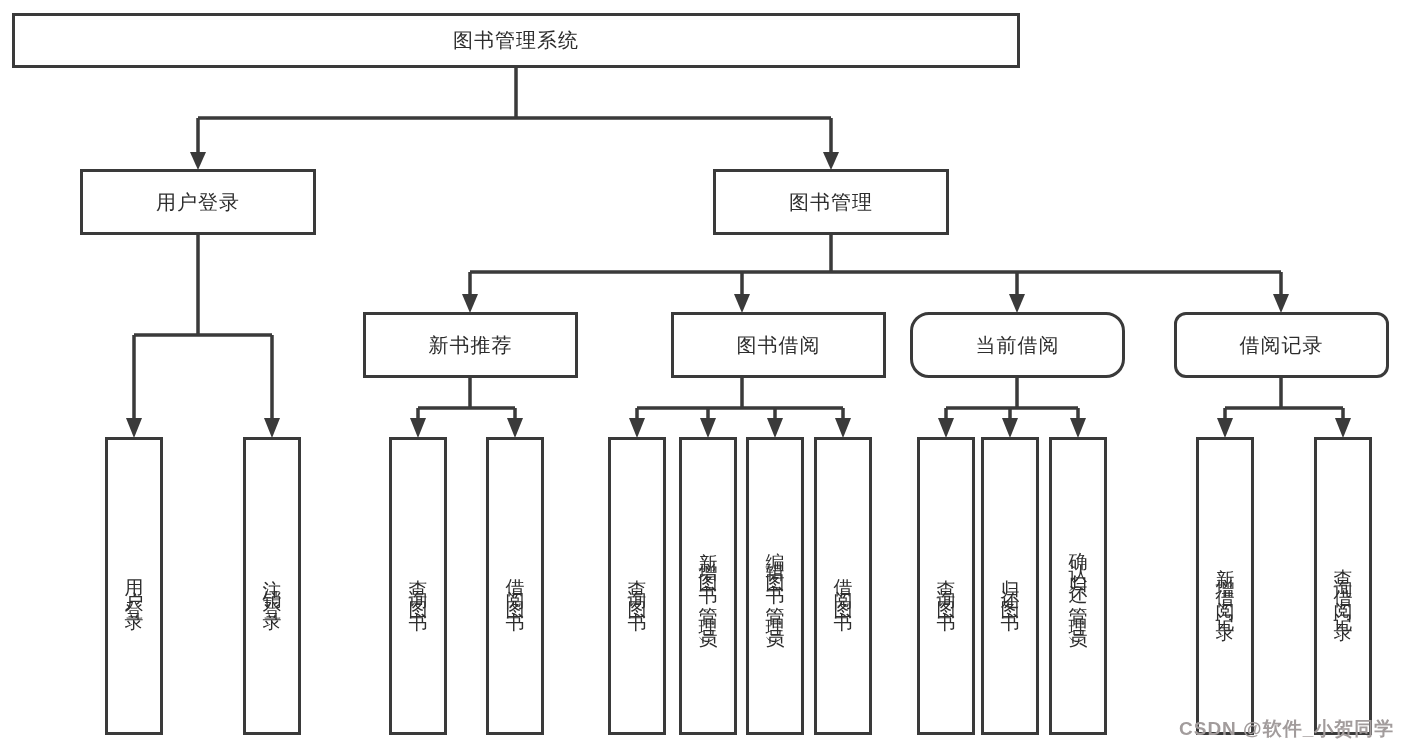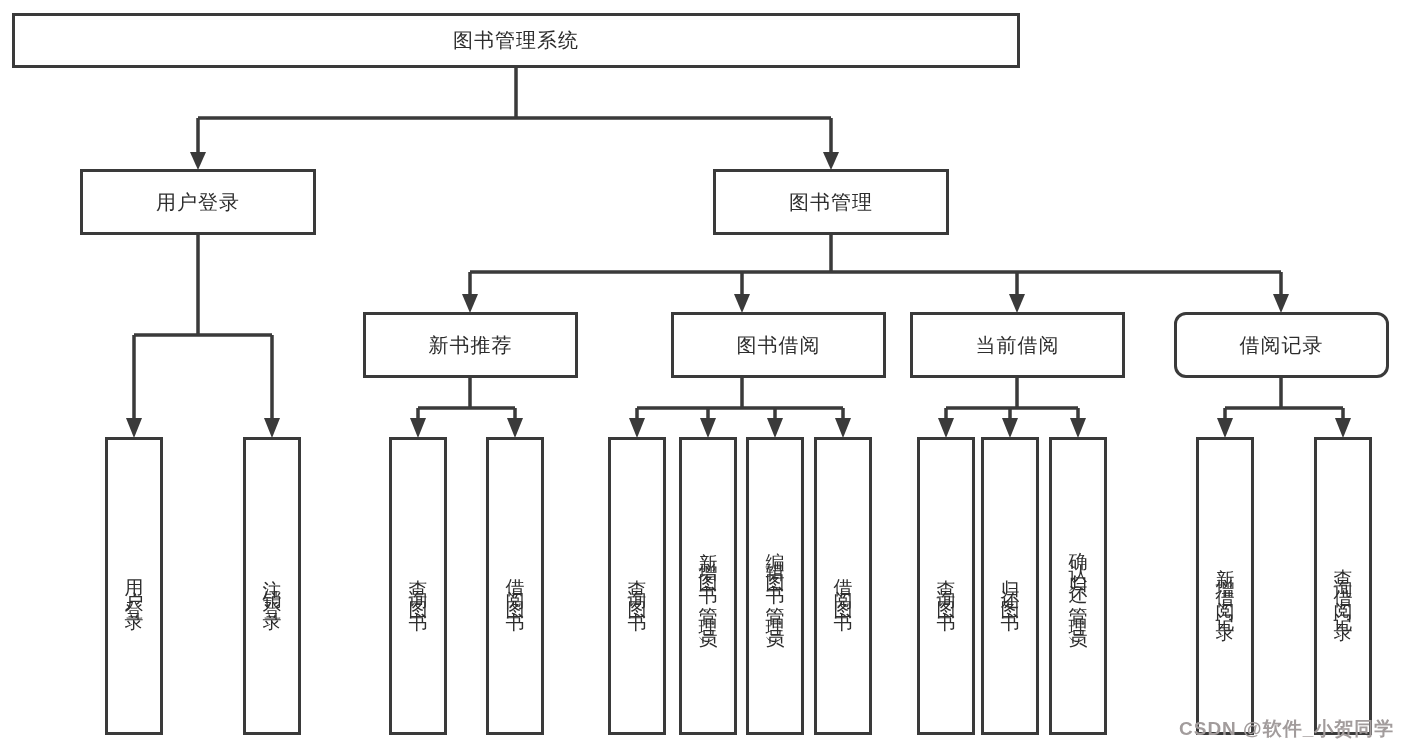--- a/index.html
+++ b/index.html
@@ -113,21 +113,21 @@
   <div class="node" style="left:713px;top:169px;width:236px;height:66px;">
     <span class="lbl">图书管理</span>
   </div>
 
   <div class="node" style="left:363px;top:312px;width:215px;height:66px;">
     <span class="lbl">新书推荐</span>
   </div>
   <div class="node" style="left:635px;top:312px;width:215px;height:66px;margin-left:36px;">
     <span class="lbl">图书借阅</span>
   </div>
-  <div class="node" style="left:910px;top:312px;width:215px;height:66px;">
+  <div class="node" style="left:910px;top:312px;width:215px;height:66px;border-radius:19px;">
     <span class="lbl">当前借阅</span>
   </div>
   <div class="node" style="left:1174px;top:312px;width:215px;height:66px;border-radius:12px;">
     <span class="lbl">借阅记录</span>
   </div>
 
   <div class="node vert" style="left:105px;top:437px;width:58px;height:298px;">
     <span class="lbl">用户登录</span>
   </div>
   <div class="node vert" style="left:243px;top:437px;width:58px;height:298px;">

